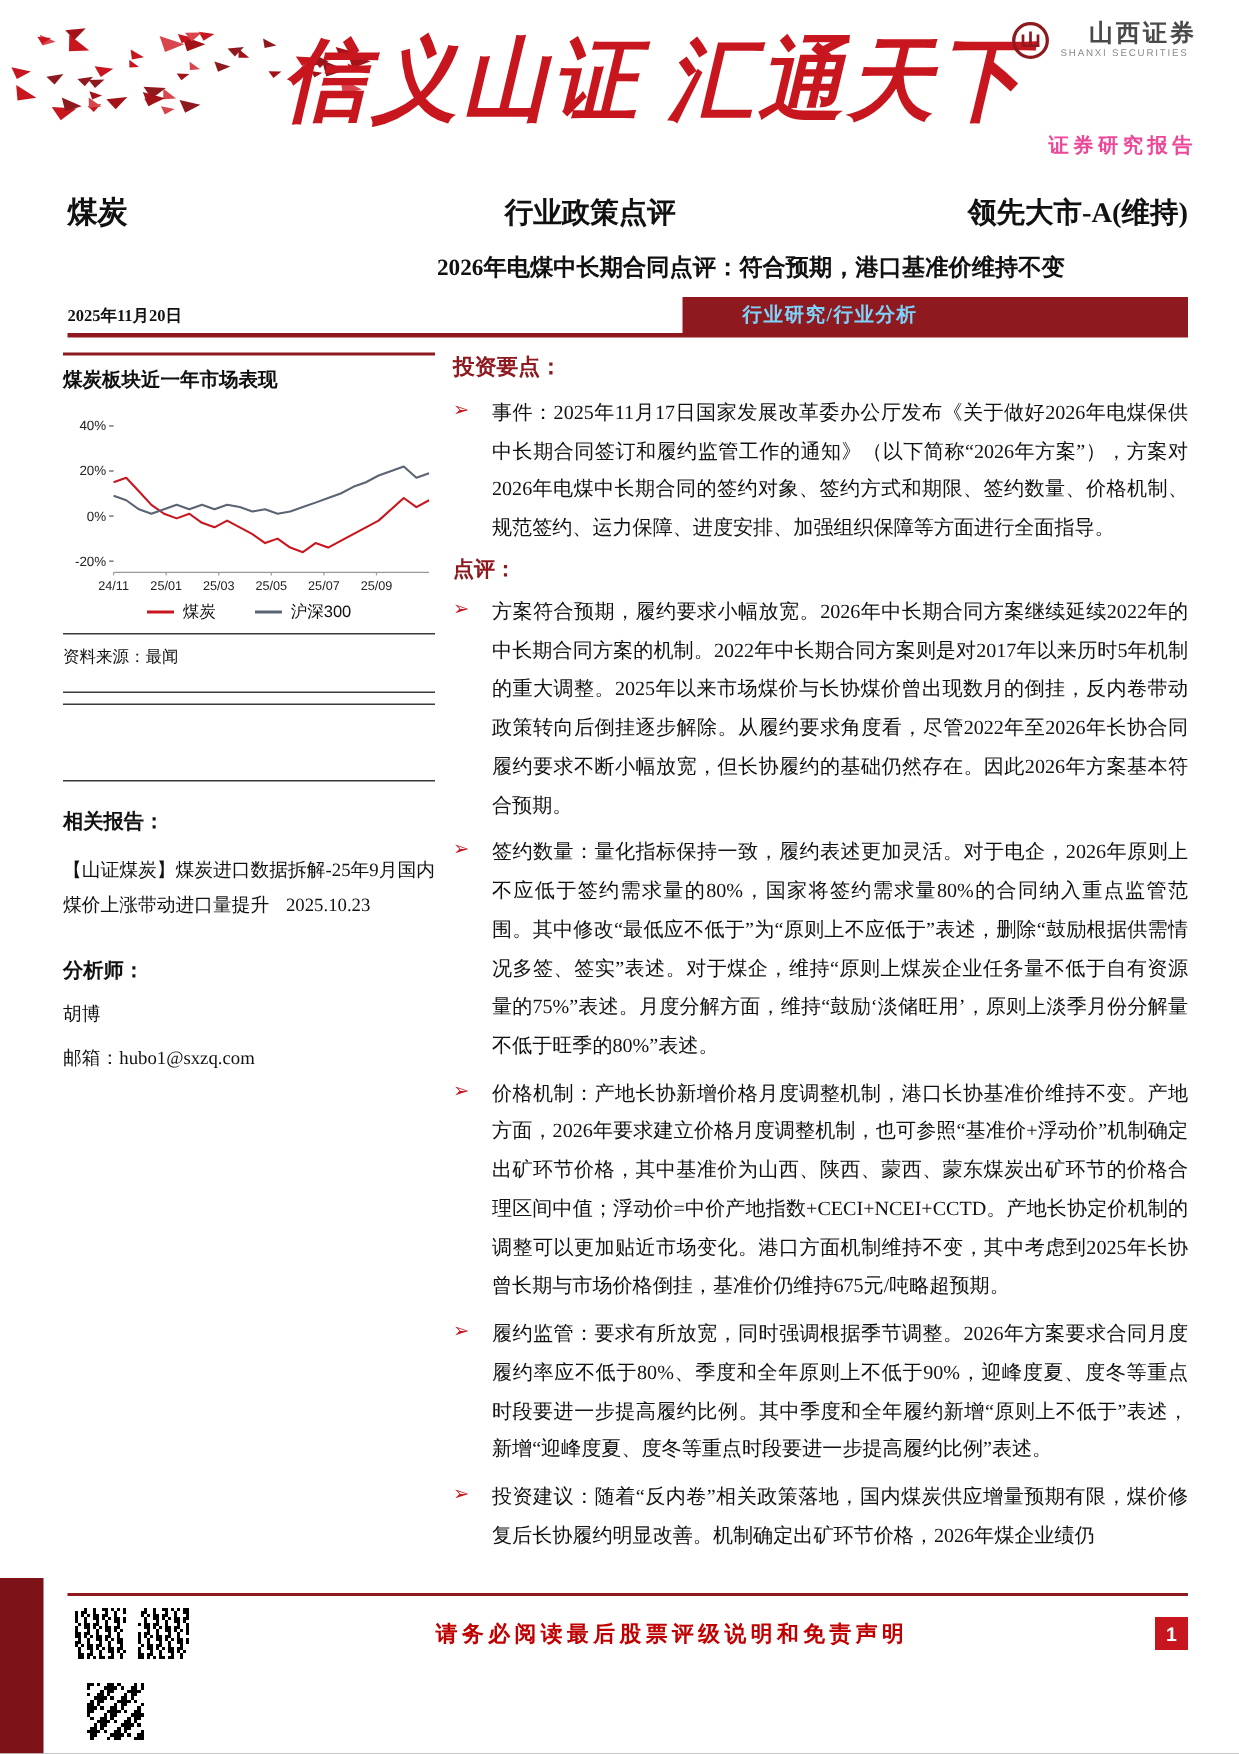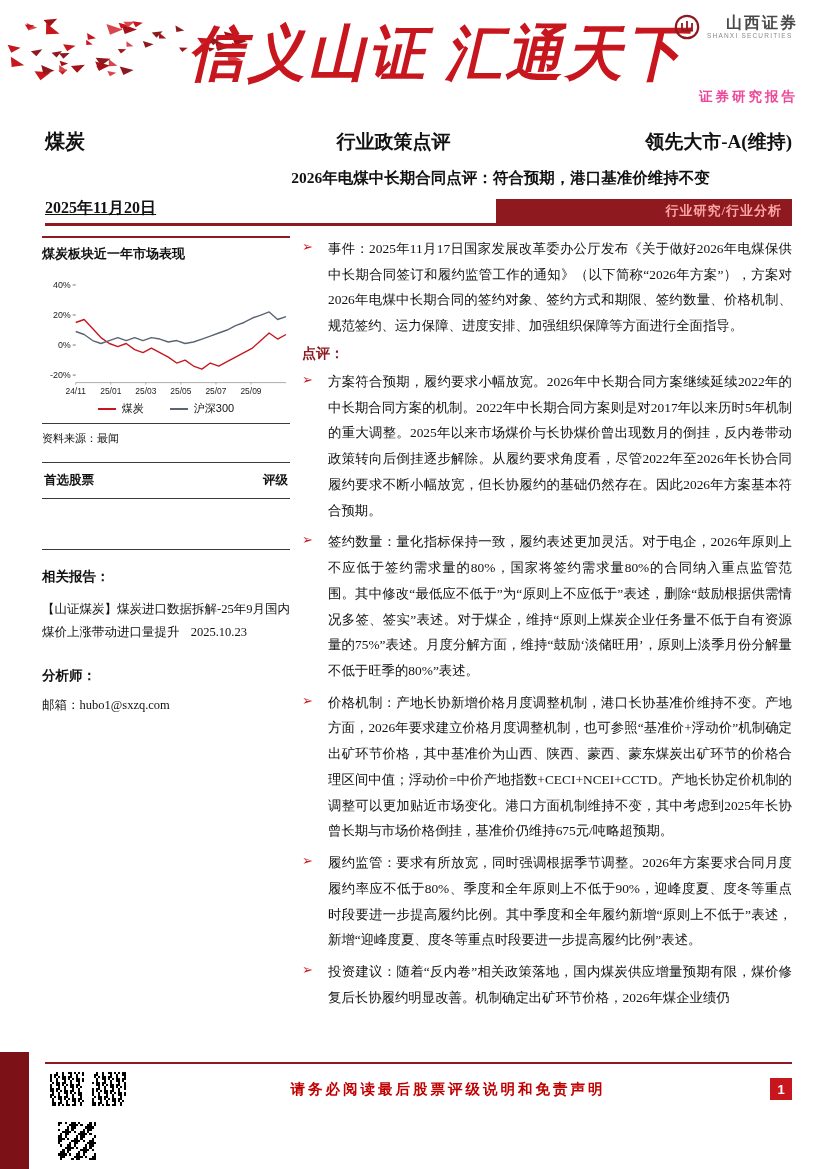--- a/index.html
+++ b/index.html
@@ -20,23 +20,23 @@
 
   
   .meta { display:flex; justify-content:space-between; align-items:baseline; padding:8px 34px 0 45px; }
   .meta .industry { font-size:20px; font-weight:bold; width:180px; }
   .meta .category { font-size:19px; font-weight:bold; flex:1; text-align:center; }
   .meta .rating   { font-size:19px; font-weight:bold; width:230px; text-align:right; }
   .title { font-size:15.5px; font-weight:bold; text-align:center; padding-left:175px; margin-top:13px; }
 
   .datebar { margin:9px 34px 0 45px; display:flex; justify-content:space-between; align-items:flex-end;
              border-bottom:3px solid #8e1a20; }
-  .date { font-size:16px; font-weight:bold; padding-bottom:4px;text-decoration:underline; }
-  .section-tag { background:#8e1a20; color:#fca5a5; font-size:13px; font-weight:bold; padding:3px 10px 3px 40px;
-                 width:296px; text-align:right; letter-spacing:1px; }
+  .date { font-size:11px; font-weight:bold; padding-bottom:4px; }
+  .section-tag { background:#8e1a20; color:#7dd3fc; font-size:13px; font-weight:bold; padding:3px 10px 3px 40px;
+                 width:337px; text-align:left; letter-spacing:1px; }
 
   
   .cols { display:flex; padding:10px 34px 0 42px; gap:12px; }
   .aside { width:248px; flex:none; }
   .main  { flex:1; }
 
   
   .aside-rule-red { height:2px; background:#8e1a20; margin-bottom:7px; }
   .chart-title { font-size:13px; font-weight:bold; margin-bottom:4px; }
   #market-chart { display:block; width:248px; height:132px; }
@@ -195,39 +195,37 @@
         <span class="legend-item">
           <span class="legend-swatch" style="background: rgb(90, 100, 114);"></span>
           <span>沪深300</span>
         </span>
       </div>
 
       <div class="hr"></div>
       <div class="source">资料来源：最闻</div>
 
       <div class="hr"></div>
-      <div class="stockhead">
-        <span>首选股票</span>
-        <span>评级</span>
-      </div>
       <div class="hr"></div>
       <div class="stock-spacer"></div>
       <div class="hr"></div>
 
       <div class="related-title">相关报告：</div>
       <div class="related-item">
         <span>【山证煤炭】煤炭进口数据拆解-25年9月国内煤价上涨带动进口量提升</span>
         <span class="rdate">2025.10.23</span>
       </div>
 
       <div class="analyst-title">分析师：</div>
+      <div class="analyst-line">胡博</div>
       <div class="analyst-line">邮箱：hubo1@sxzq.com</div>
     </aside>
 
     <main class="main">
+      <div class="hl-title">投资要点：</div>
 
       <div class="bullet">
         <span class="mk">➢</span>
         <p><b>事件：</b><span>2025年11月17日国家发展改革委办公厅发布《关于做好2026年电煤保供中长期合同签订和履约监管工作的通知》（以下简称“2026年方案”），方案对2026年电煤中长期合同的签约对象、签约方式和期限、签约数量、价格机制、规范签约、运力保障、进度安排、加强组织保障等方面进行全面指导。</span></p>
       </div>
 
       <div class="comment-title">点评：</div>
 
       <div class="bullet">
         <span class="mk">➢</span>

